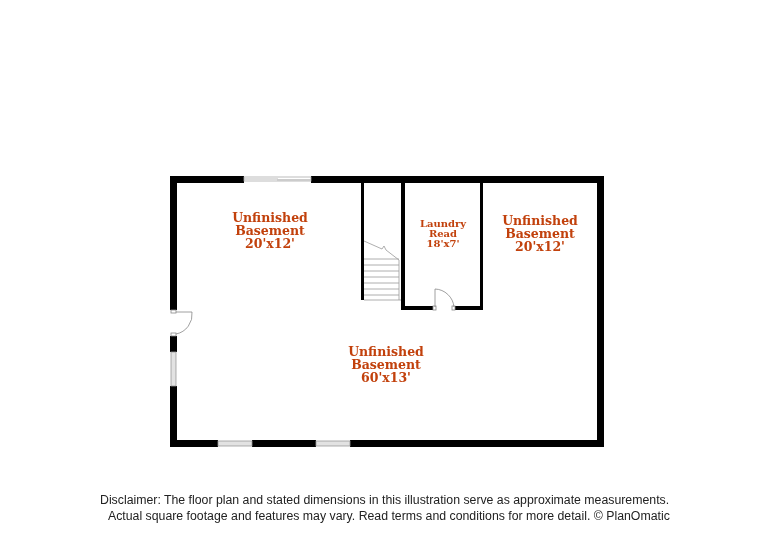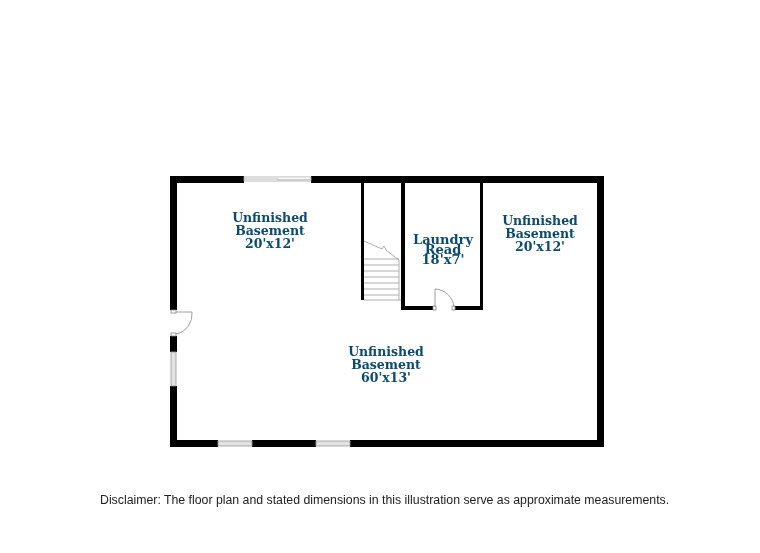--- a/index.html
+++ b/index.html
@@ -1,23 +1,23 @@
 <!DOCTYPE html>
 <html><head>
 <meta charset="utf-8">
 <style>
   html, body { margin: 0; padding: 0; background: #ffffff; }
   body { width: 760px; height: 553px; position: relative; overflow: hidden;
          font-family: "DejaVu Serif", "Liberation Serif", serif; }
   #plan { position: absolute; left: 0; top: 0; }
   .room-label { position: absolute; text-align: center; font-weight: bold;
-                color: #0c4a6e; font-family: "DejaVu Serif", serif; }
+                color: #c2410c; font-family: "DejaVu Serif", serif; }
   .room-label span { display: block; }
   .lg { font-size: 12.5px; line-height: 13px; }
-  .sm { font-size: 13px; line-height: 10px; margin-top: 16px; }
+  .sm { font-size: 10px; line-height: 10px; }
   .disclaimer { position: absolute; left: 100px; top: 492px; width: 640px;
                 font-family: Liberation Sans, sans-serif;
                 font-size: 12.3px; line-height: 16px; color: #222; }
   .disclaimer span { display: block; white-space: nowrap; }
 </style>
 </head>
 <body>
 
 <svg id="plan" width="760" height="553" viewBox="0 0 760 553">
 
@@ -116,13 +116,14 @@
 </div>
 
 <div class="room-label lg" style="left:331px; top:345px; width:110px;">
   <span>Unfinished</span>
   <span>Basement</span>
   <span>60'x13'</span>
 </div>
 
 <div class="disclaimer">
   <span>Disclaimer: The floor plan and stated dimensions in this illustration serve as approximate measurements.</span>
+  <span style="padding-left:8px;">Actual square footage and features may vary. Read terms and conditions for more detail. © PlanOmatic</span>
 </div>
 
 </body></html>

